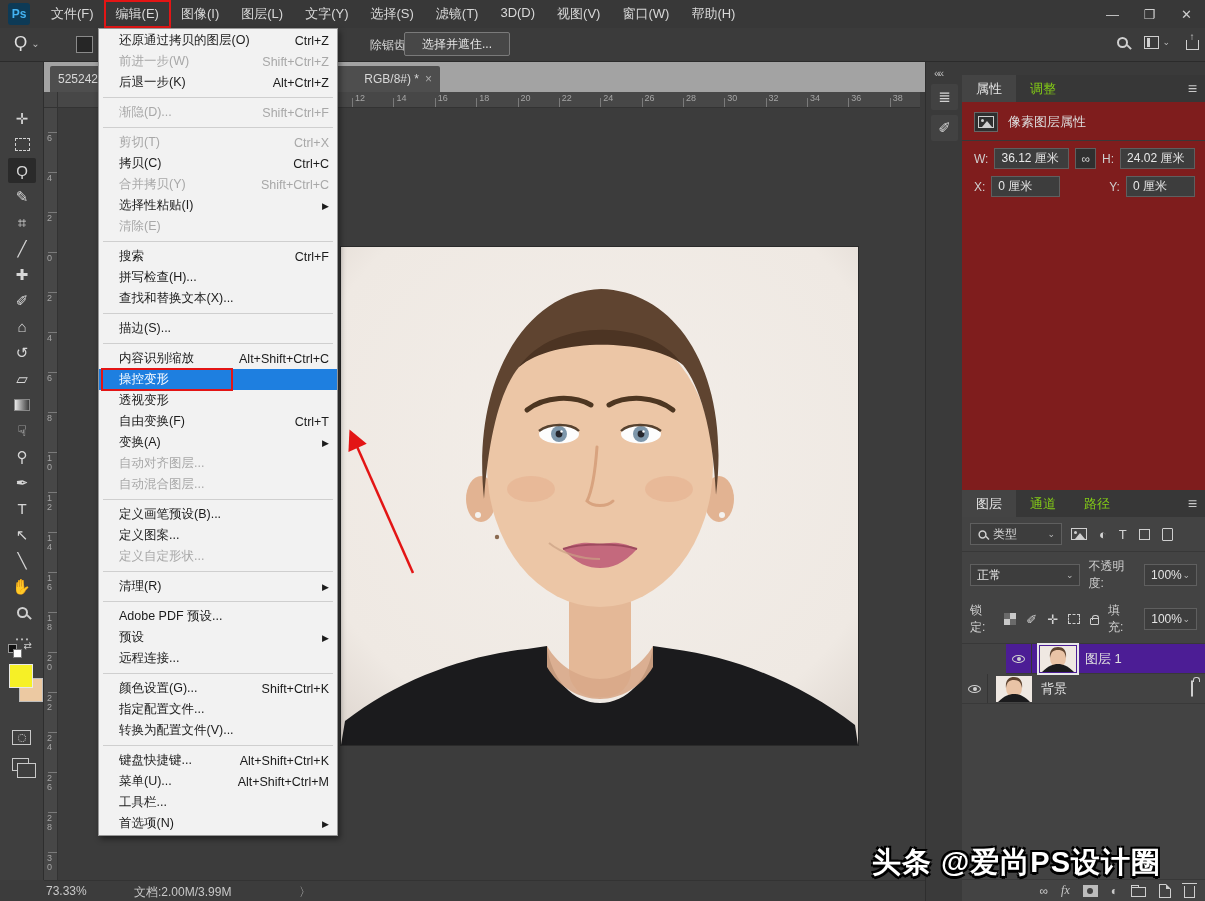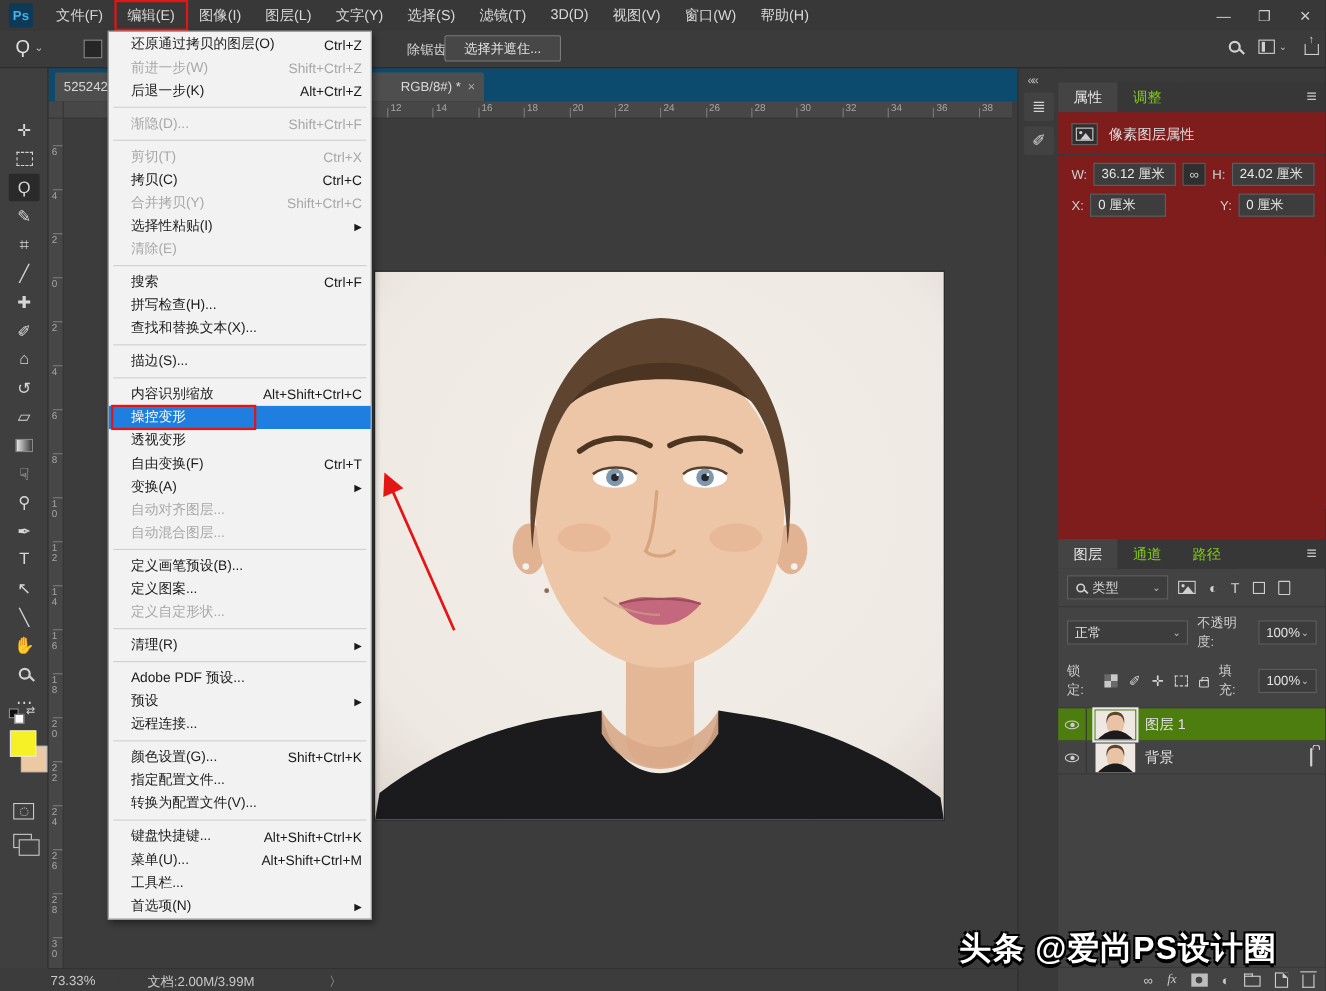--- a/index.html
+++ b/index.html
@@ -26,21 +26,21 @@
   #tool-preset { left:14px; top:5px; display:flex; align-items:center; gap:4px; color:#e0e0e0; }
   #tool-preset .glyph { font-size:17px; }
   #sel-mode { left:76px; top:8px; width:17px; height:17px; background:#262626; border:1px solid #8a8a8a; }
   #antialias { left:338px; top:9px; color:#d6d6d6;margin-left:32px; }
   #select-mask-btn { left:404px; top:4px; width:106px; height:24px; border:1px solid #7a7a7a;
     background:#474747; color:#e3e3e3; display:flex; align-items:center; justify-content:center;
     font-size:12px; border-radius:2px; }
   #tr-icons { right:6px; top:6px; display:flex; gap:16px; align-items:center; }
 
   
-  #tabbar { left:44px; top:62px; width:881px; height:30px; background:#0c4a6e; z-index:4; }
+  #tabbar { left:44px; top:62px; width:881px; height:30px; background:#a3a3a3; z-index:4; }
   #doctab { left:6px; top:4px; height:26px; width:390px; background:#4e4e4e; color:#d8d8d8;
     font-size:12px; display:flex; align-items:center; padding:0 8px; gap:6px; border-radius:2px 2px 0 0; }
   #doctab .spacer { flex:1; }
   #toolbar-collapse { left:14px; top:66px; color:#b9b9b9; font-size:12px; z-index:6; }
 
   
   #toolbar { left:0; top:62px; width:44px; height:818px; background:#3f3f3f;
     border-right:1px solid #2e2e2e; z-index:6; }
   .tool { position:absolute; left:8px; width:28px; height:25px; display:flex; align-items:center;
     justify-content:center; color:#d6d6d6; font-size:15px; border-radius:2px; }
@@ -141,21 +141,21 @@
     color:#e3e3e3; height:22px; padding:0 6px; width:118px; }
   #blend-select .chev { margin-left:auto; font-size:9px; color:#bbb; }
   #opacity-field { display:flex; align-items:center; background:#3d3d3d; border:1px solid #5f5f5f;
     color:#e3e3e3; height:22px; padding:0 6px; width:56px; }
   #layers-lock { display:flex; align-items:center; gap:9px; padding:4px 8px 7px 8px; color:#cfcfcf;
     font-size:12px; border-bottom:1px solid #383838; }
   #fill-field { display:flex; align-items:center; background:#3d3d3d; border:1px solid #5f5f5f;
     color:#e3e3e3; height:22px; padding:0 6px; width:56px; margin-left:2px; }
   .layer-row { display:flex; align-items:center; height:30px; border-bottom:1px solid #393939;
     color:#e0e0e0; font-size:13px; }
-  .layer-row.selected { background:#4d7c0f; }
+  .layer-row.selected { background:#4c1d95;margin-left:44px; }
   .eye-cell { width:26px; display:flex; align-items:center; justify-content:center;
     border-right:1px solid #353535; align-self:stretch; }
   .eye { width:13px; height:8px; border:1px solid #cfcfcf; border-radius:50%; position:relative; }
   .eye::after { content:""; position:absolute; left:3.5px; top:1.5px; width:4px; height:4px;
     background:#cfcfcf; border-radius:50%; }
   .thumb { width:36px; height:26px; margin:0 9px 0 8px; position:relative; background:#efe8e2; }
   .thumb.selected-thumb { outline:2px solid #e8e8e8; outline-offset:1px; }
   .layer-lock { margin-left:auto; margin-right:12px; }
 
   

